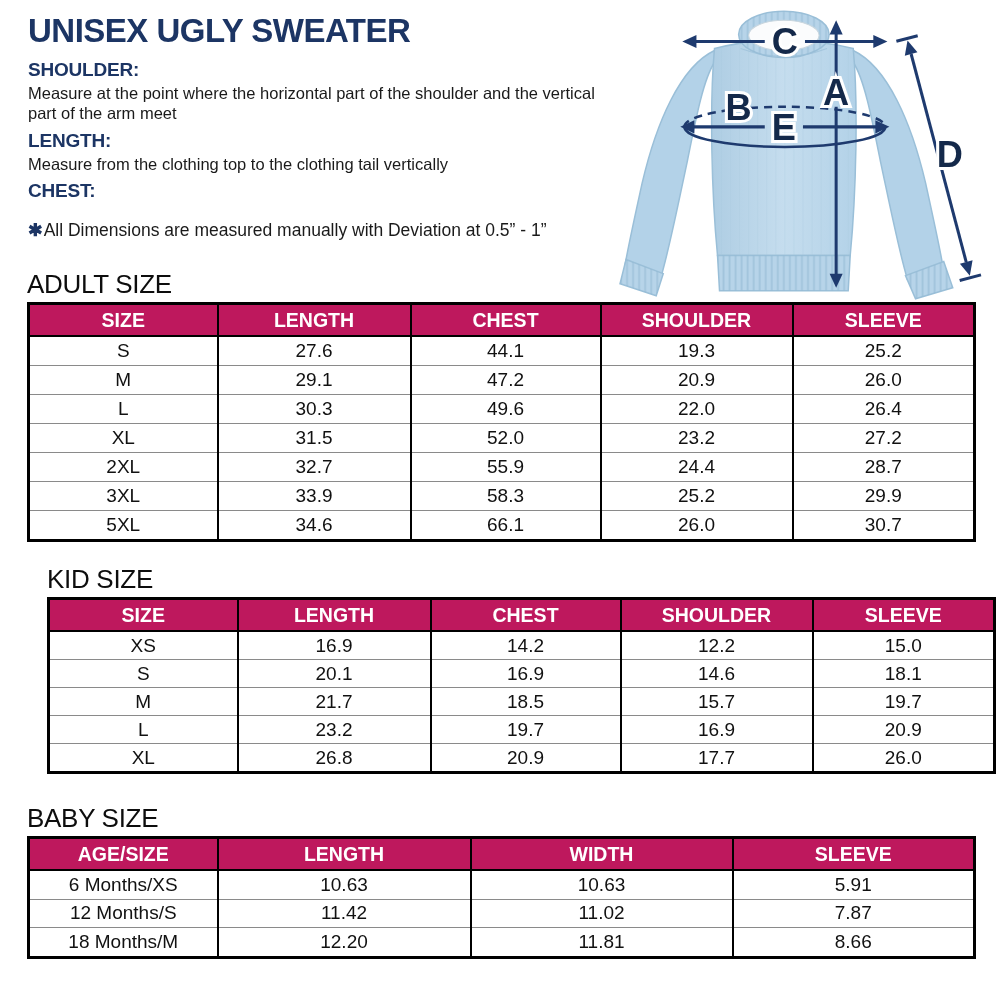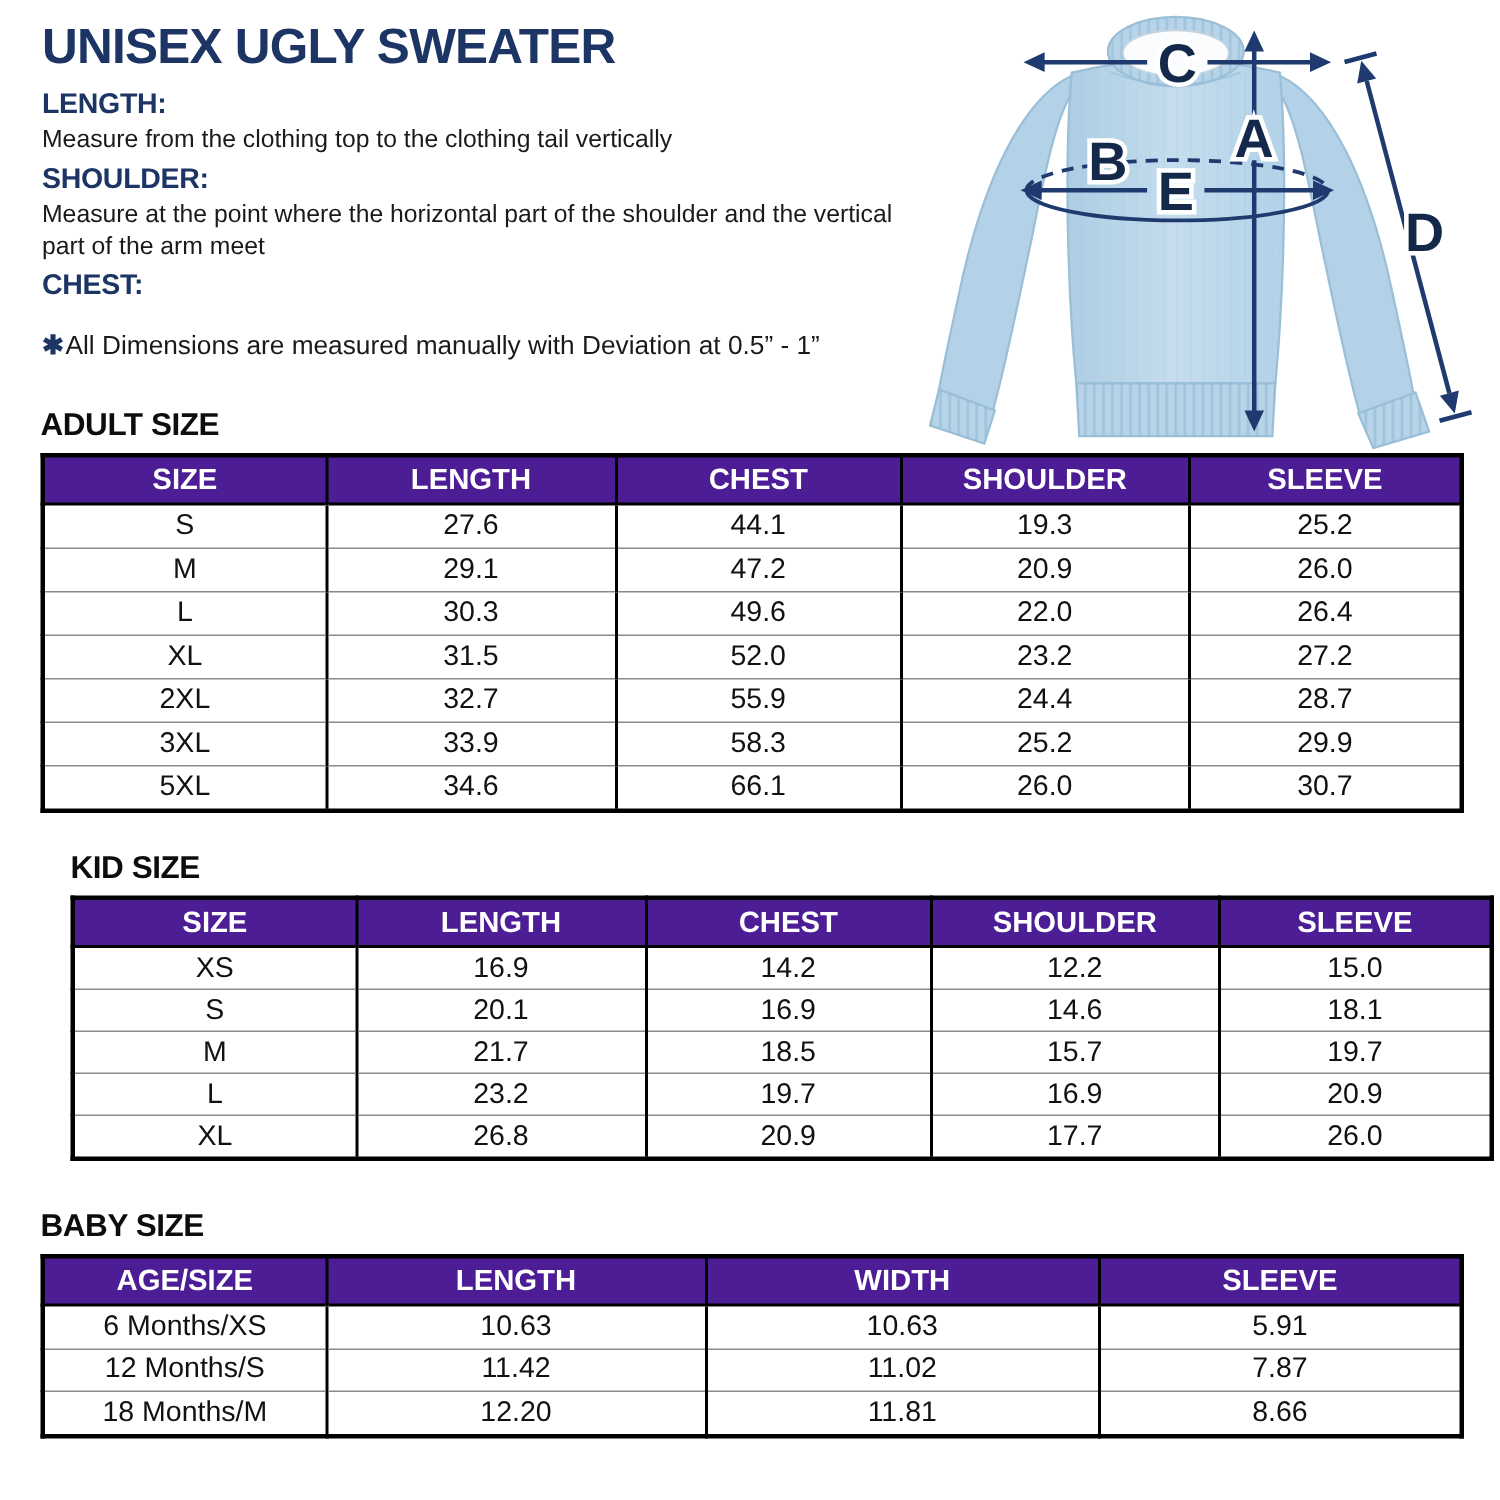--- a/index.html
+++ b/index.html
@@ -15,24 +15,24 @@
   .note{font-size:17.5px;color:#1a1a1a;}
   .note .sym{color:#1c3564;font-weight:700;margin-right:1px;}
 
   
   .diagram{position:absolute;left:618px;top:2px;width:382px;height:298px;}
   .mlabel{font-family:"Liberation Sans",sans-serif;font-size:36px;font-weight:800;
           fill:#14294a;stroke:#ffffff;stroke-width:6px;paint-order:stroke;text-anchor:middle;}
 
   
   .tblsec{position:absolute;left:27px;width:946px;}
-  .tblsec h2{font-size:21px;font-weight:700;color:#0d0d0d;margin:0;letter-spacing:-0.3px;line-height:24px;}
+  .tblsec h2{font-size:26px;font-weight:400;color:#0d0d0d;margin:0;letter-spacing:-0.3px;line-height:24px;}
   table{border-collapse:collapse;table-layout:fixed;width:946px;margin-top:6px;
         border:3px solid #000;background:#fff;}
-  th{background:#4c1d95;color:#ffffff;font-weight:700;font-size:19.5px;height:30px;
+  th{background:#be185d;color:#ffffff;font-weight:700;font-size:19.5px;height:30px;
      padding:0;text-align:center;border-left:2.5px solid #000;}
   th:first-child{border-left:none;}
   td{font-size:19px;color:#111;text-align:center;padding:0;
      border-left:2.5px solid #000;border-top:1.5px solid #8a8a8a;}
   td:first-child{border-left:none;}
   tbody tr:first-child td{border-top:2.5px solid #000;}
   .t-adult td{height:28px;}
   .t-kid td{height:27px;}
   .t-baby td{height:27.5px;}
   #sec-adult{top:272px;}
@@ -41,27 +41,27 @@
 </style>
 </head>
 <body>
 
 <div class="page">
 
   <div class="intro">
     <h1 class="title">UNISEX UGLY SWEATER</h1>
 
     <div class="sec">
+      <h2>SHOULDER:</h2>
+      <p>Measure at the point where the horizontal part of the shoulder and the vertical part of the arm meet</p>
+    </div>
+
+    <div class="sec">
       <h2>LENGTH:</h2>
       <p>Measure from the clothing top to the clothing tail vertically</p>
-    </div>
-
-    <div class="sec">
-      <h2>SHOULDER:</h2>
-      <p>Measure at the point where the horizontal part of the shoulder and the vertical part of the arm meet</p>
     </div>
 
     <div class="sec">
       <h2>CHEST:</h2>
     </div>
 
     <p class="note"><span class="sym">✱</span><span>All Dimensions are measured manually with Deviation at 0.5” - 1”</span></p>
   </div>
 
   <svg class="diagram" viewBox="0 0 380 296">

